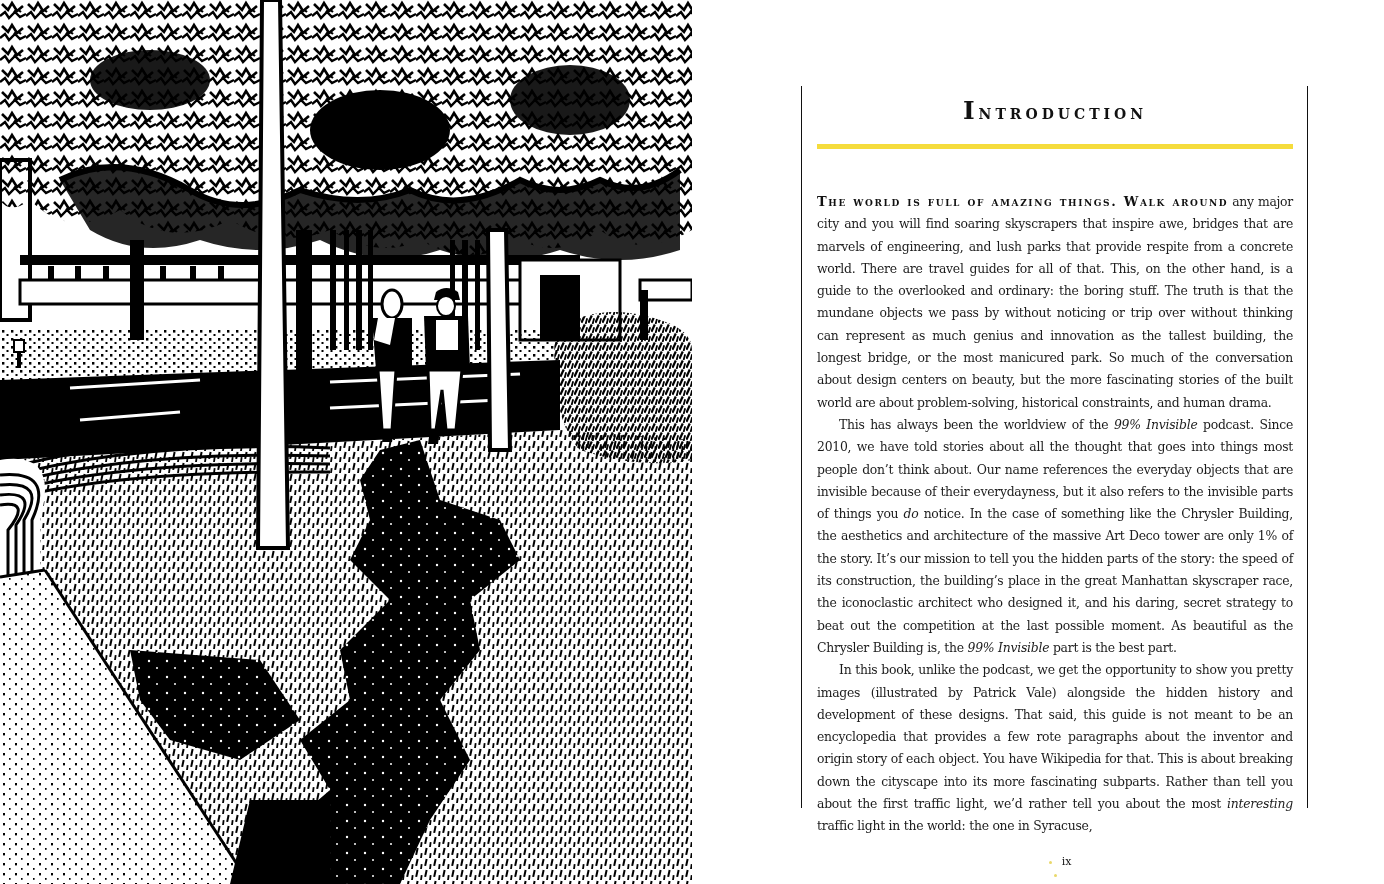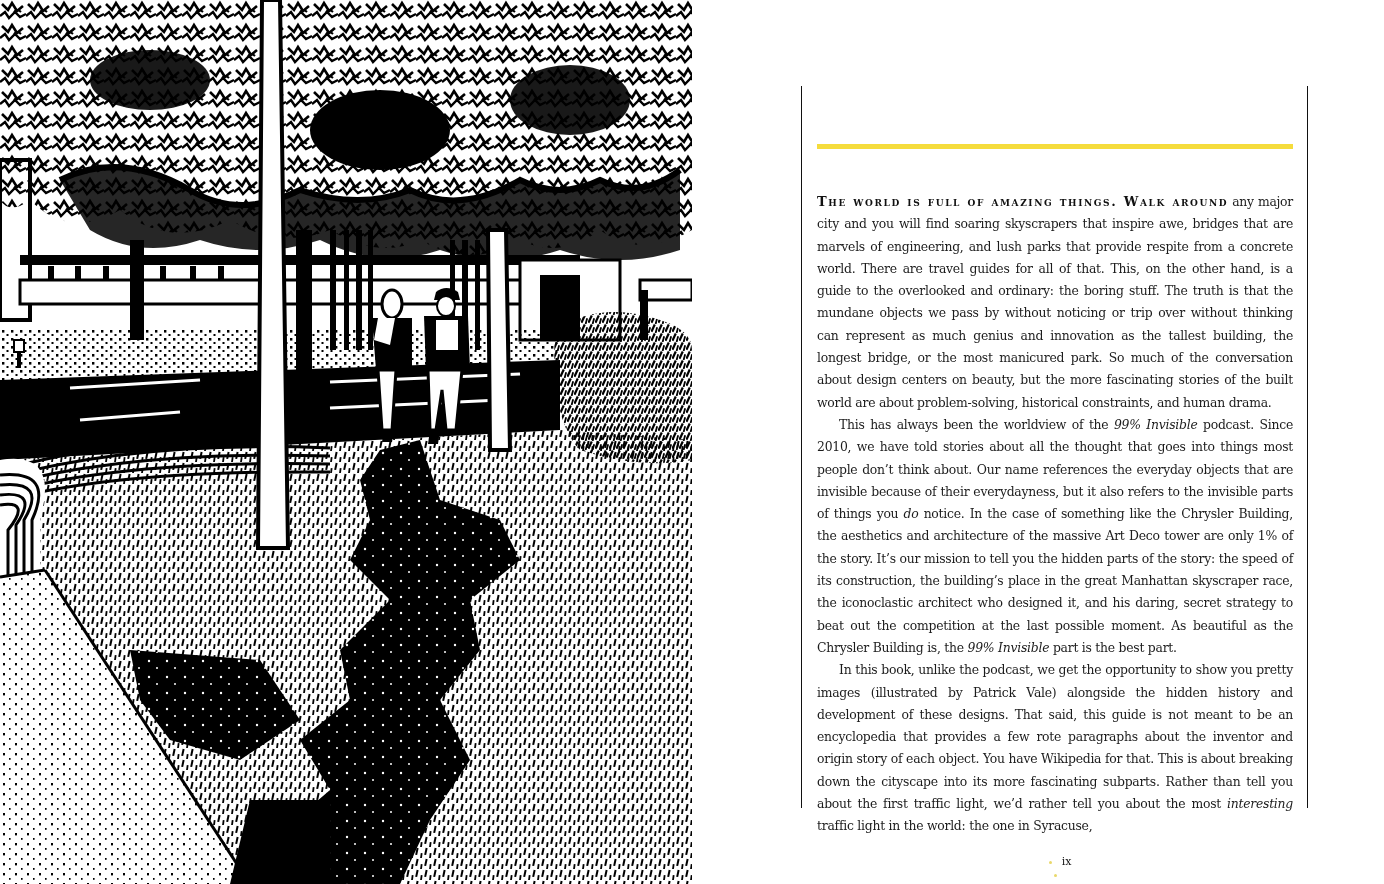--- a/index.html
+++ b/index.html
@@ -170,20 +170,21 @@
       </g>
 
       <rect x="14" y="340" width="10" height="12" fill="#fff" stroke="#000" stroke-width="2"></rect>
       <rect x="17" y="352" width="4" height="16" fill="#000"></rect>
     </svg>
   </div>
 
   <div class="rule-v rule-left"></div>
   <div class="rule-v rule-right"></div>
 
+  <h1 class="chapter-title"><span class="big">I</span><span>ntroduction</span></h1>
 
   <div class="yellow-rule"></div>
 
   <div class="body-text">
     <p class="first"><span class="lead">The world is full of amazing things. Walk around</span><span> any major city and you will find soaring skyscrapers that inspire awe, bridges that are marvels of engineering, and lush parks that provide respite from a concrete world. There are travel guides for all of that. This, on the other hand, is a guide to the overlooked and ordinary: the boring stuff. The truth is that the mundane objects we pass by without noticing or trip over without thinking can represent as much genius and innovation as the tallest building, the longest bridge, or the most manicured park. So much of the conversation about design centers on beauty, but the more fascinating stories of the built world are about problem-solving, historical constraints, and human drama.</span></p>
     <p><span>This has always been the worldview of the </span><em>99% Invisible</em><span> podcast. Since 2010, we have told stories about all the thought that goes into things most people don’t think about. Our name references the everyday objects that are invisible because of their everydayness, but it also refers to the invisible parts of things you </span><em>do</em><span> notice. In the case of something like the Chrysler Building, the aesthetics and architecture of the massive Art Deco tower are only 1% of the story. It’s our mission to tell you the hidden parts of the story: the speed of its construction, the building’s place in the great Manhattan skyscraper race, the iconoclastic architect who designed it, and his daring, secret strategy to beat out the competition at the last possible moment. As beautiful as the Chrysler Building is, the </span><em>99% Invisible</em><span> part is the best part.</span></p>
     <p><span>In this book, unlike the podcast, we get the opportunity to show you pretty images (illustrated by Patrick Vale) alongside the hidden history and development of these designs. That said, this guide is not meant to be an encyclopedia that provides a few rote paragraphs about the inventor and origin story of each object. You have Wikipedia for that. This is about breaking down the cityscape into its more fascinating subparts. Rather than tell you about the first traffic light, we’d rather tell you about the most </span><em>interesting</em><span> traffic light in the world: the one in Syracuse,</span></p>
   </div>
 
   <div class="folio"><span class="dot"></span><span>ix</span><span class="dot"></span></div>

